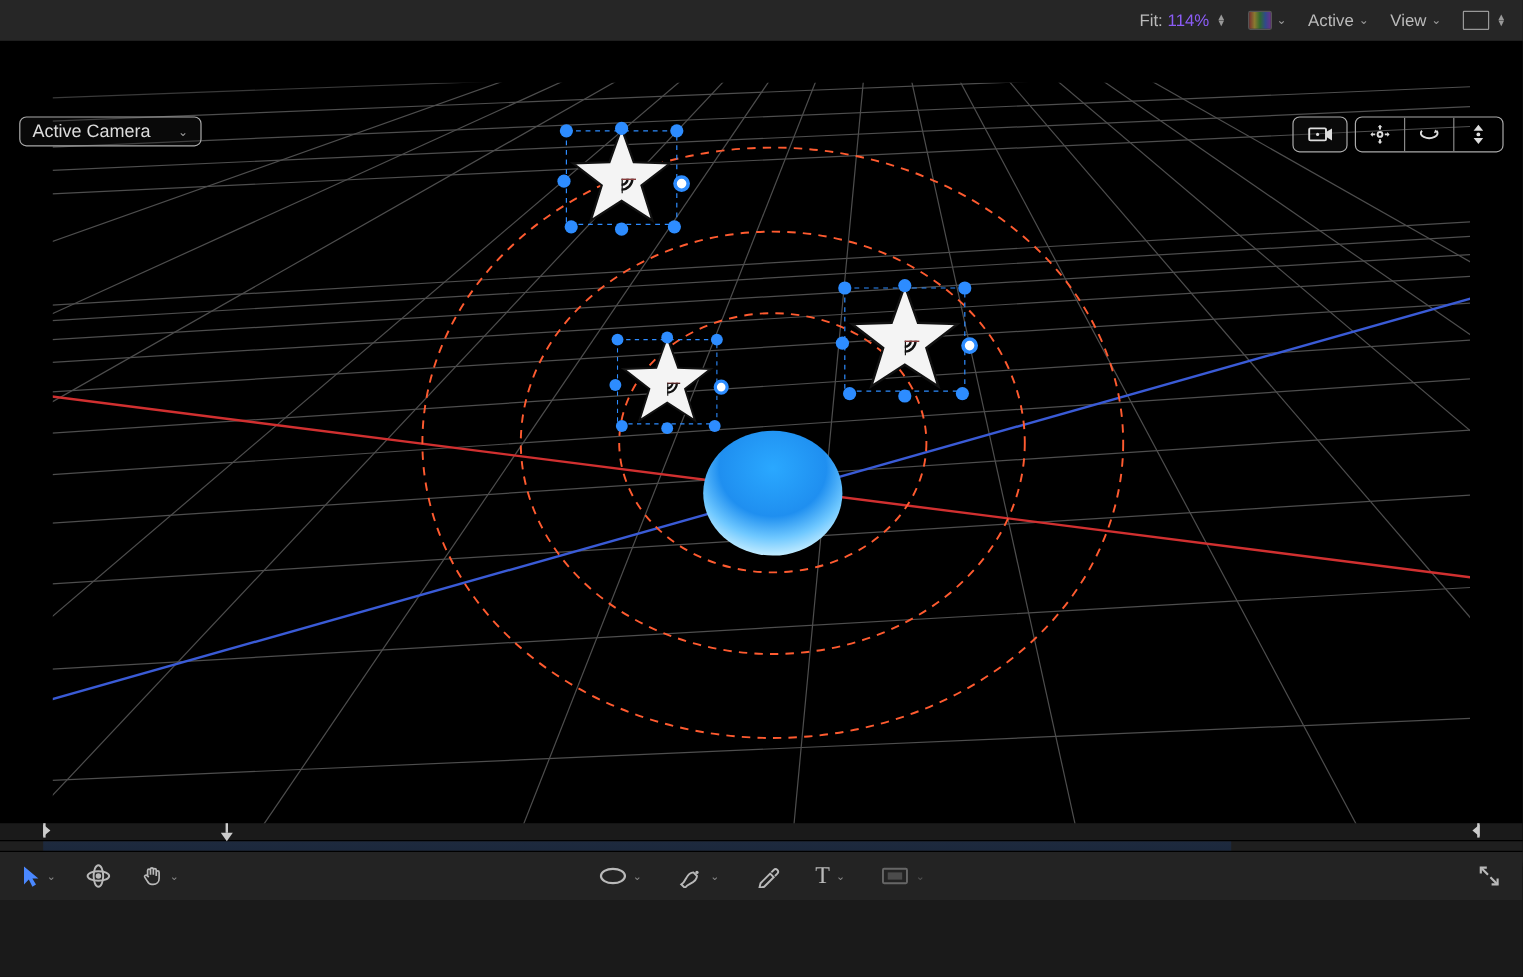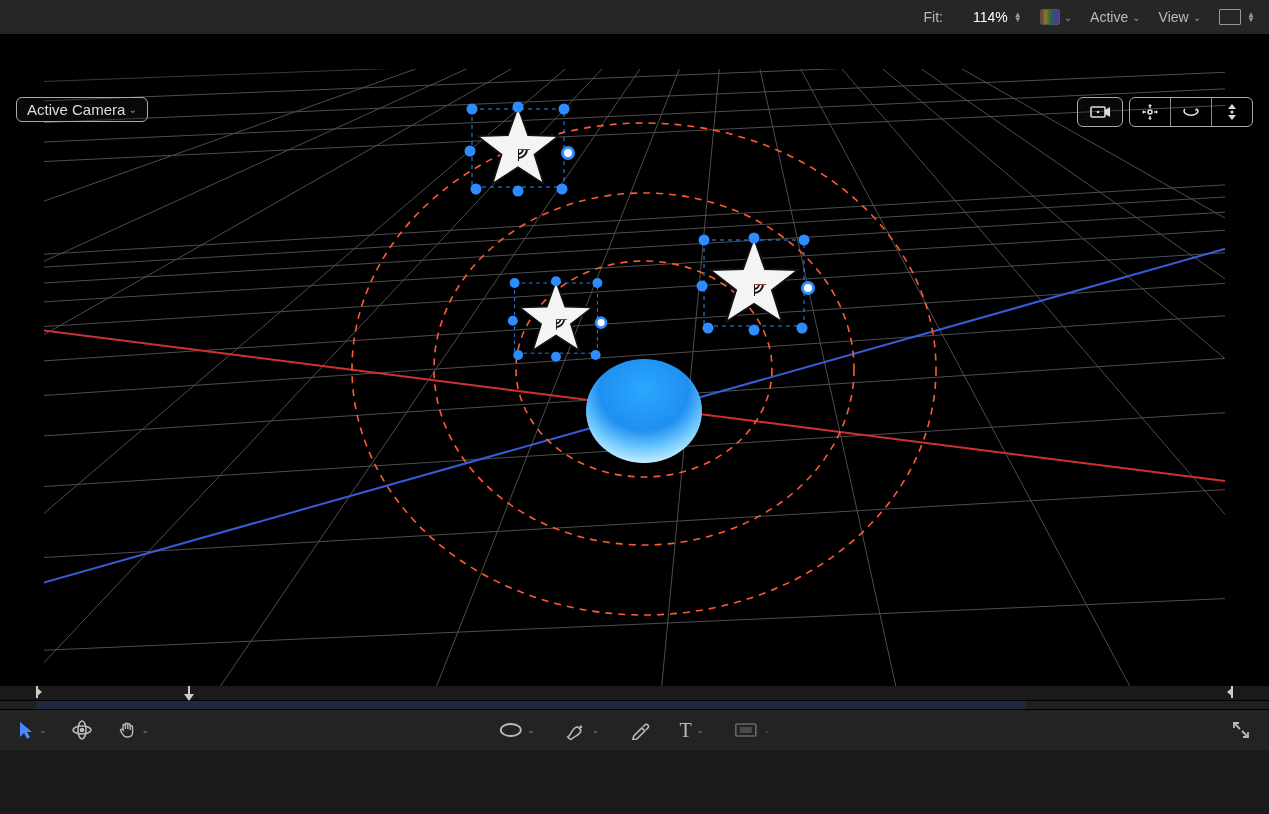--- a/index.html
+++ b/index.html
@@ -1,29 +1,29 @@
 <!DOCTYPE html>
 <html><head>
 <meta charset="utf-8">
 <style>
   html, body { margin:0; padding:0; width:1269px; height:814px; background:#1a1a1a; font-family:-apple-system,"Helvetica Neue",Arial,sans-serif; color:#ccc; overflow:hidden; }
   .topbar { height:34px; background:#262626; display:flex; justify-content:flex-end; align-items:center; padding:0 14px; gap:18px; font-size:14px; color:#bbb; border-bottom:1px solid #000;}
   .topbar .item { display:flex; align-items:center; gap:4px; cursor:default; }
   .topbar .fit-label { color:#bbb; }
-  .topbar .fit-val { color:#ffffff;margin-left:26px; }
+  .topbar .fit-val { color:#8b5cf6; }
   .updn { display:inline-flex; flex-direction:column; line-height:5px; font-size:8px; color:#999; margin-left:2px;}
   .chev { font-size:10px; color:#999; }
   .gradbox { width:18px; height:14px; border-radius:2px; background:linear-gradient(90deg,#7a3030,#8a7a30,#306a30,#304a8a,#6a308a); border:1px solid #555;}
   .emptybox { width:20px; height:14px; border:1.5px solid #999; border-radius:1px;}
   
   .canvas-wrap { position:relative; width:1269px; height:715px; background:#000; }
   .viewer { position:absolute; left:44px; top:34px; width:1181px; height:640px; background:#000; }
   .viewer svg { display:block; }
   
-  .camera-pop { position:absolute; left:16px; top:62px; border:1.5px solid #aaa; border-radius:6px; padding:3px 10px; color:#ddd; font-size:15px; background:rgba(30,30,30,.3); display:flex; align-items:center; gap:3px;}
+  .camera-pop { position:absolute; left:16px; top:62px; border:1.5px solid #aaa; border-radius:6px; padding:3px 10px; color:#ddd; font-size:15px; background:rgba(30,30,30,.3); display:flex; align-items:center; gap:23px;}
   
   .navcluster { position:absolute; right:16px; top:62px; display:flex; gap:6px;}
   .navbtn { height:28px; border:1.5px solid #aaa; border-radius:6px; display:flex; align-items:center; justify-content:center; background:rgba(30,30,30,.3); color:#ddd; }
   .navbtn.single { width:44px; }
   .navgroup { display:flex; border:1.5px solid #aaa; border-radius:6px; overflow:hidden; height:28px;}
   .navgroup .seg { width:40px; display:flex; align-items:center; justify-content:center; color:#ddd;}
   .navgroup .seg + .seg { border-left:1px solid #888;}
   
   .mini-timeline { position:absolute; left:0; right:0; bottom:28px; height:36px; background:#1a1a1a; }
   .ruler { position:relative; height:14px; border-bottom:1px solid #000;}

